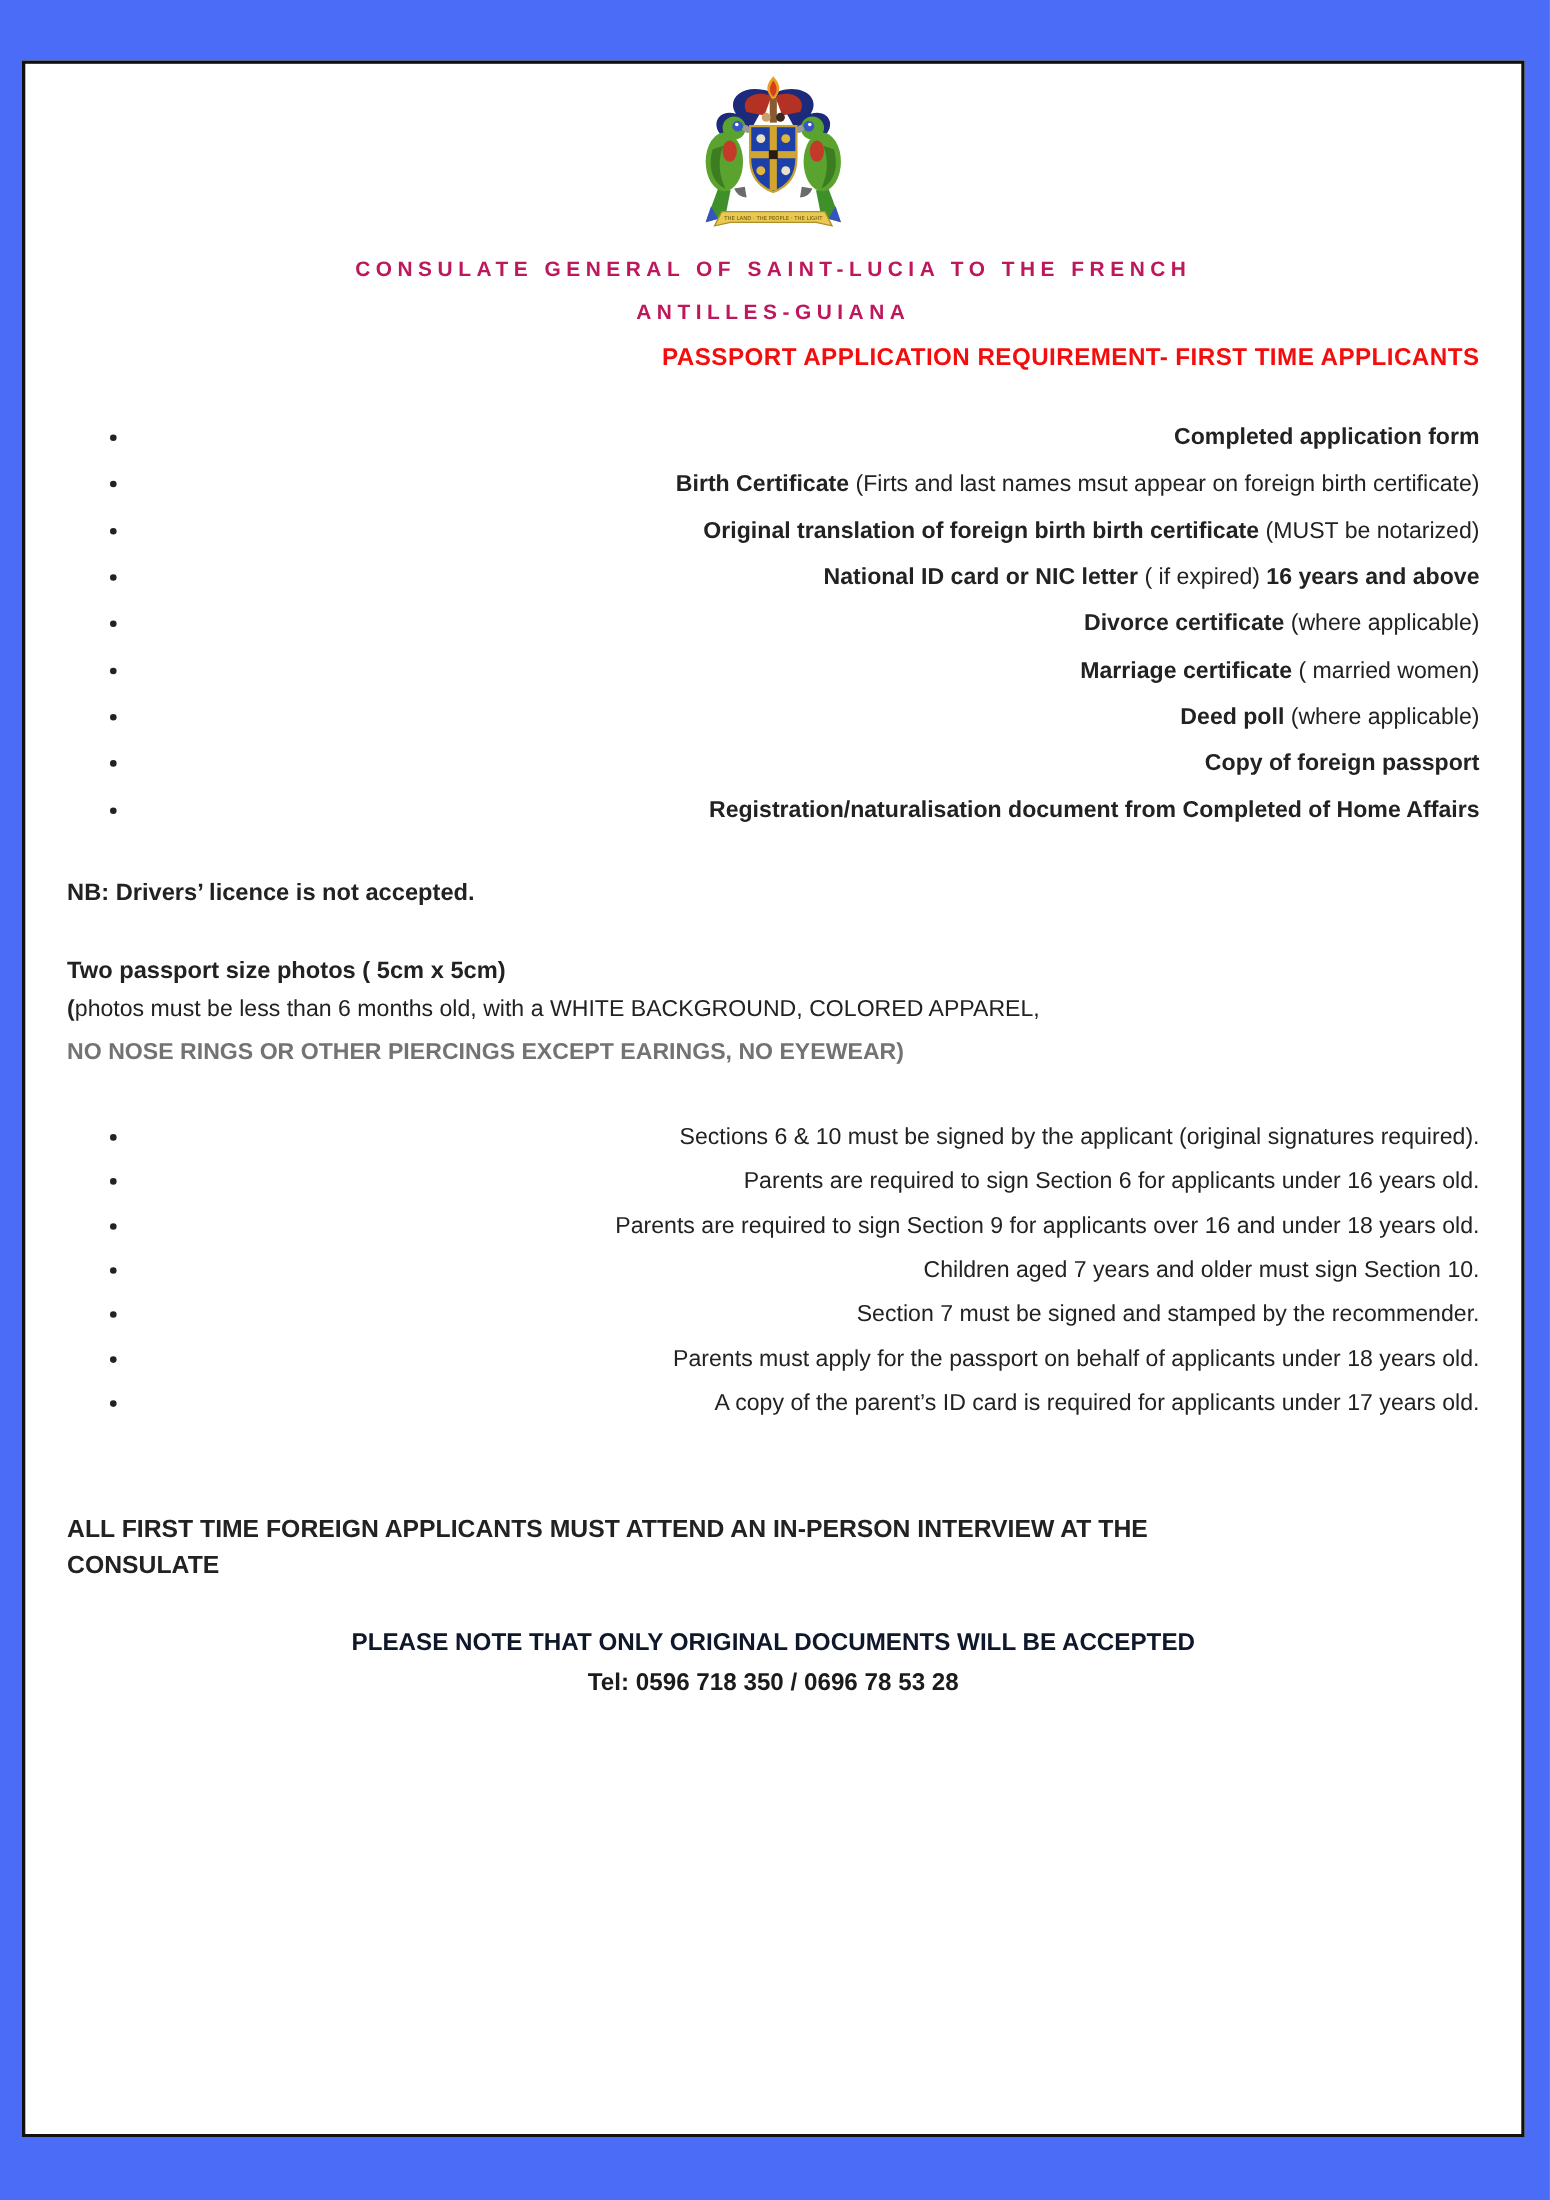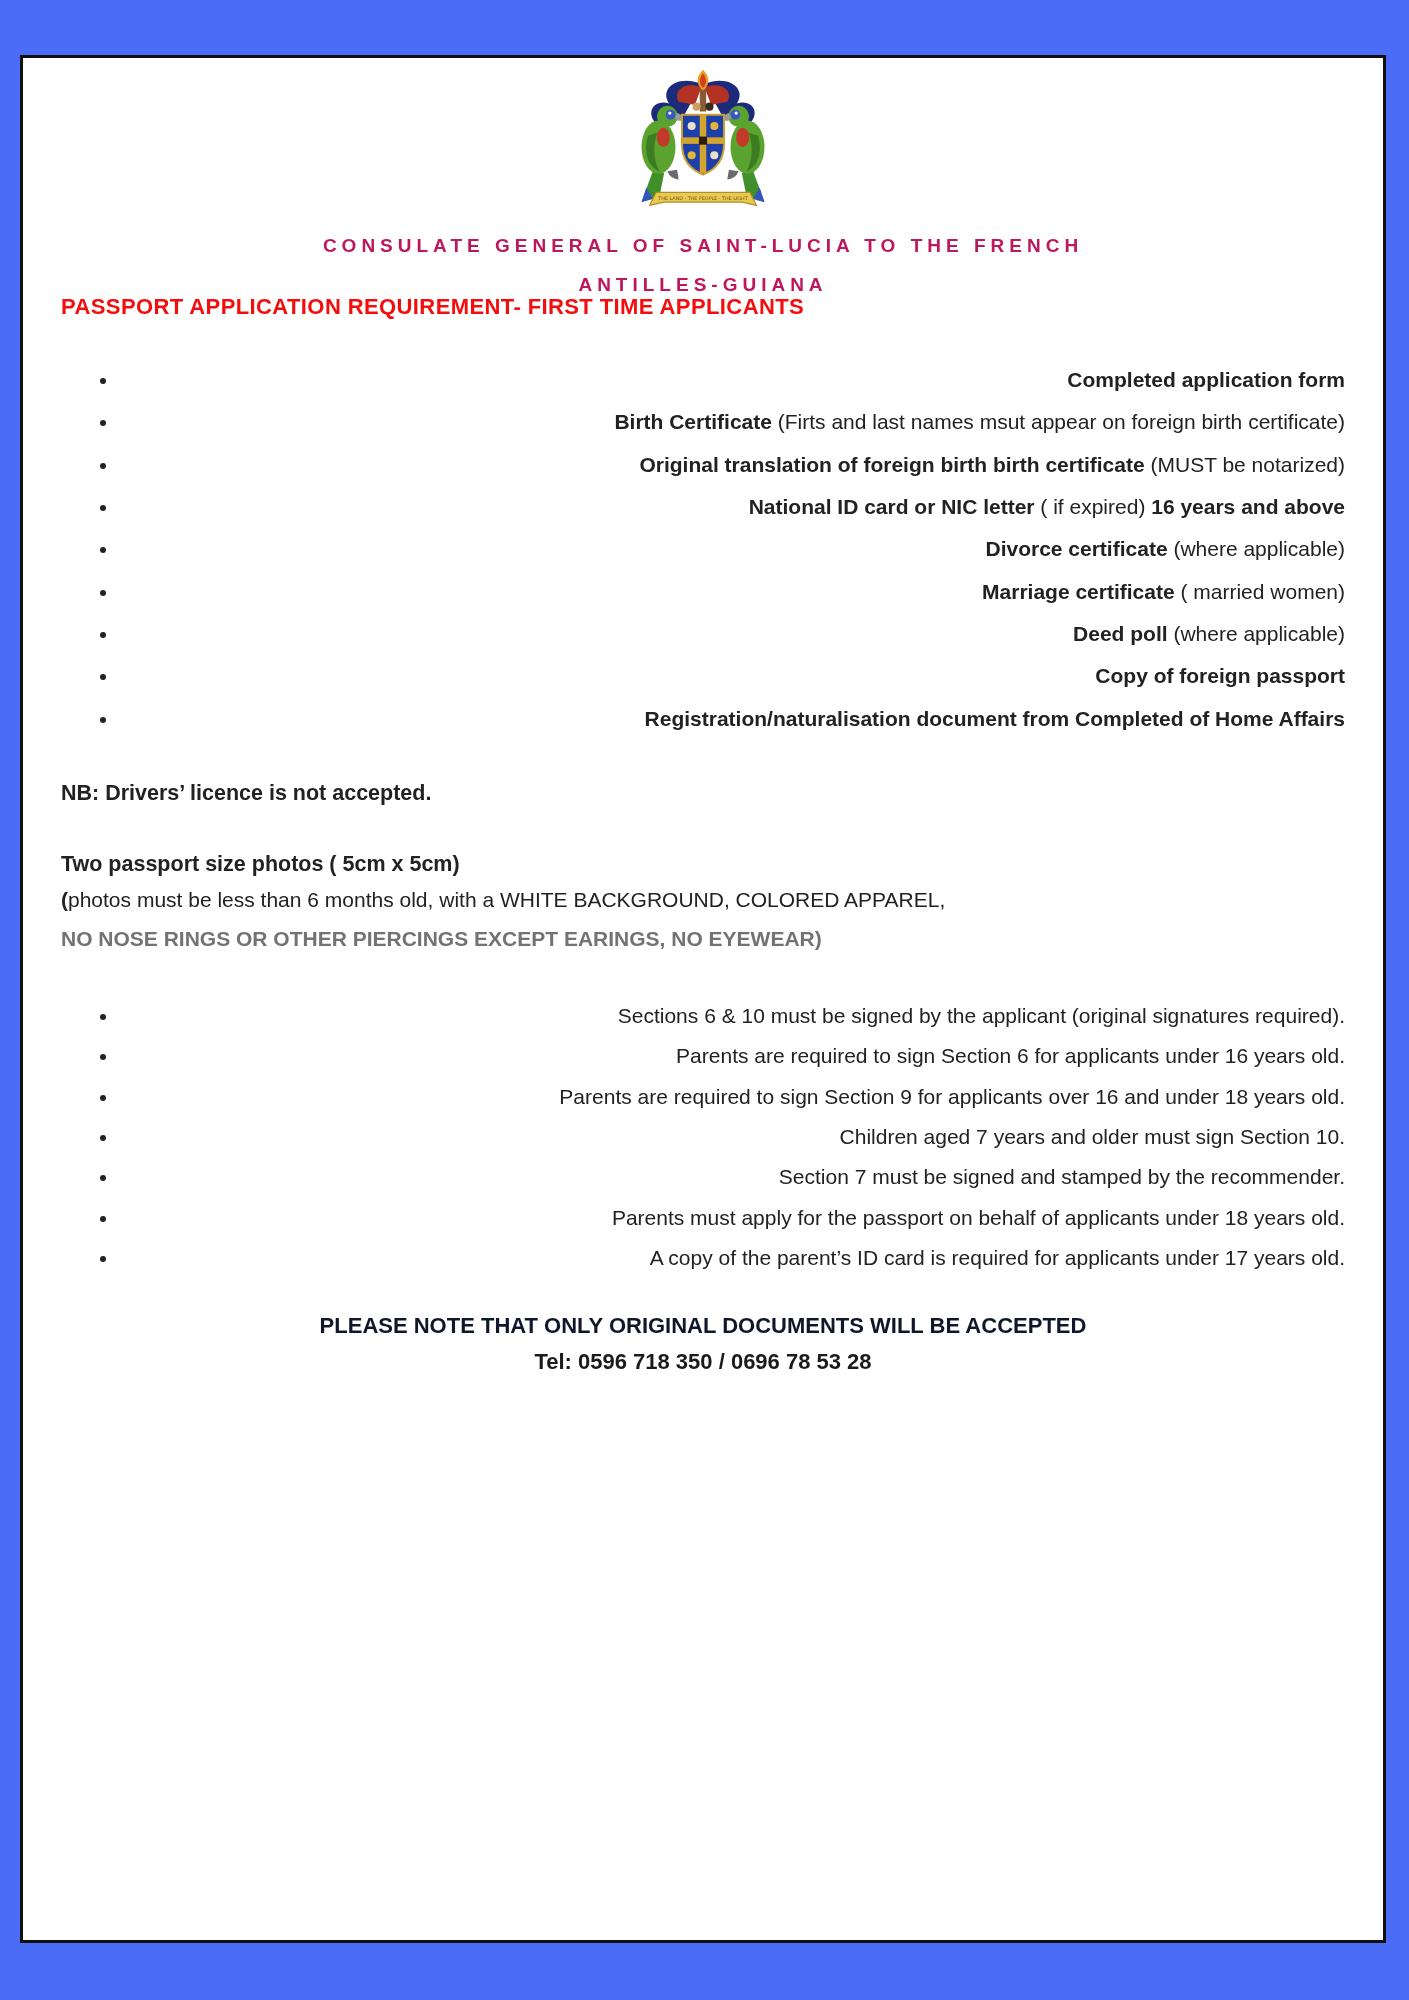--- a/index.html
+++ b/index.html
@@ -37,25 +37,26 @@
     color: #be185d;
     font-weight: 700;
     font-size: 19px;
     letter-spacing: 5px;
     line-height: 1.0;
   }
   .org1 { margin-top: 22px; }
   .org2 { margin-top: 20px; }
 
   .doc-title {
-    text-align: left;
+    text-align: right;
     color: #f40d0d;
     font-weight: 700;
     font-size: 22px;
     letter-spacing: 0.4px;
+    margin-top: 18px;
   }
 
   .bullets {
     list-style: disc;
     padding-left: 58px;
     margin: 0;
   }
   .bullets li {
     font-size: 21px;
     padding-left: 6px;
@@ -182,17 +183,18 @@
   <ul class="bullets instr">
       <li><span>Sections 6 &amp; 10 must be signed by the applicant (original signatures required).</span></li>
       <li><span>Parents are required to sign Section 6 for applicants under 16 years old.</span></li>
       <li><span>Parents are required to sign Section 9 for applicants over 16 and under 18 years old.</span></li>
       <li><span>Children aged 7 years and older must sign Section 10.</span></li>
       <li><span>Section 7 must be signed and stamped by the recommender.</span></li>
       <li><span>Parents must apply for the passport on behalf of applicants under 18 years old.</span></li>
       <li><span>A copy of the parent’s ID card is required for applicants under 17 years old.</span></li>
     </ul>
 
+  <p class="interview"><span class="b">ALL FIRST TIME FOREIGN APPLICANTS MUST ATTEND AN IN-PERSON INTERVIEW AT THE</span><br><span class="b">CONSULATE</span></p>
 
   <p class="note-red">PLEASE NOTE THAT ONLY ORIGINAL DOCUMENTS WILL BE ACCEPTED</p>
   <p class="tel">Tel: 0596 718 350 / 0696 78 53 28</p>
 
 </div>
 
 </body></html>

